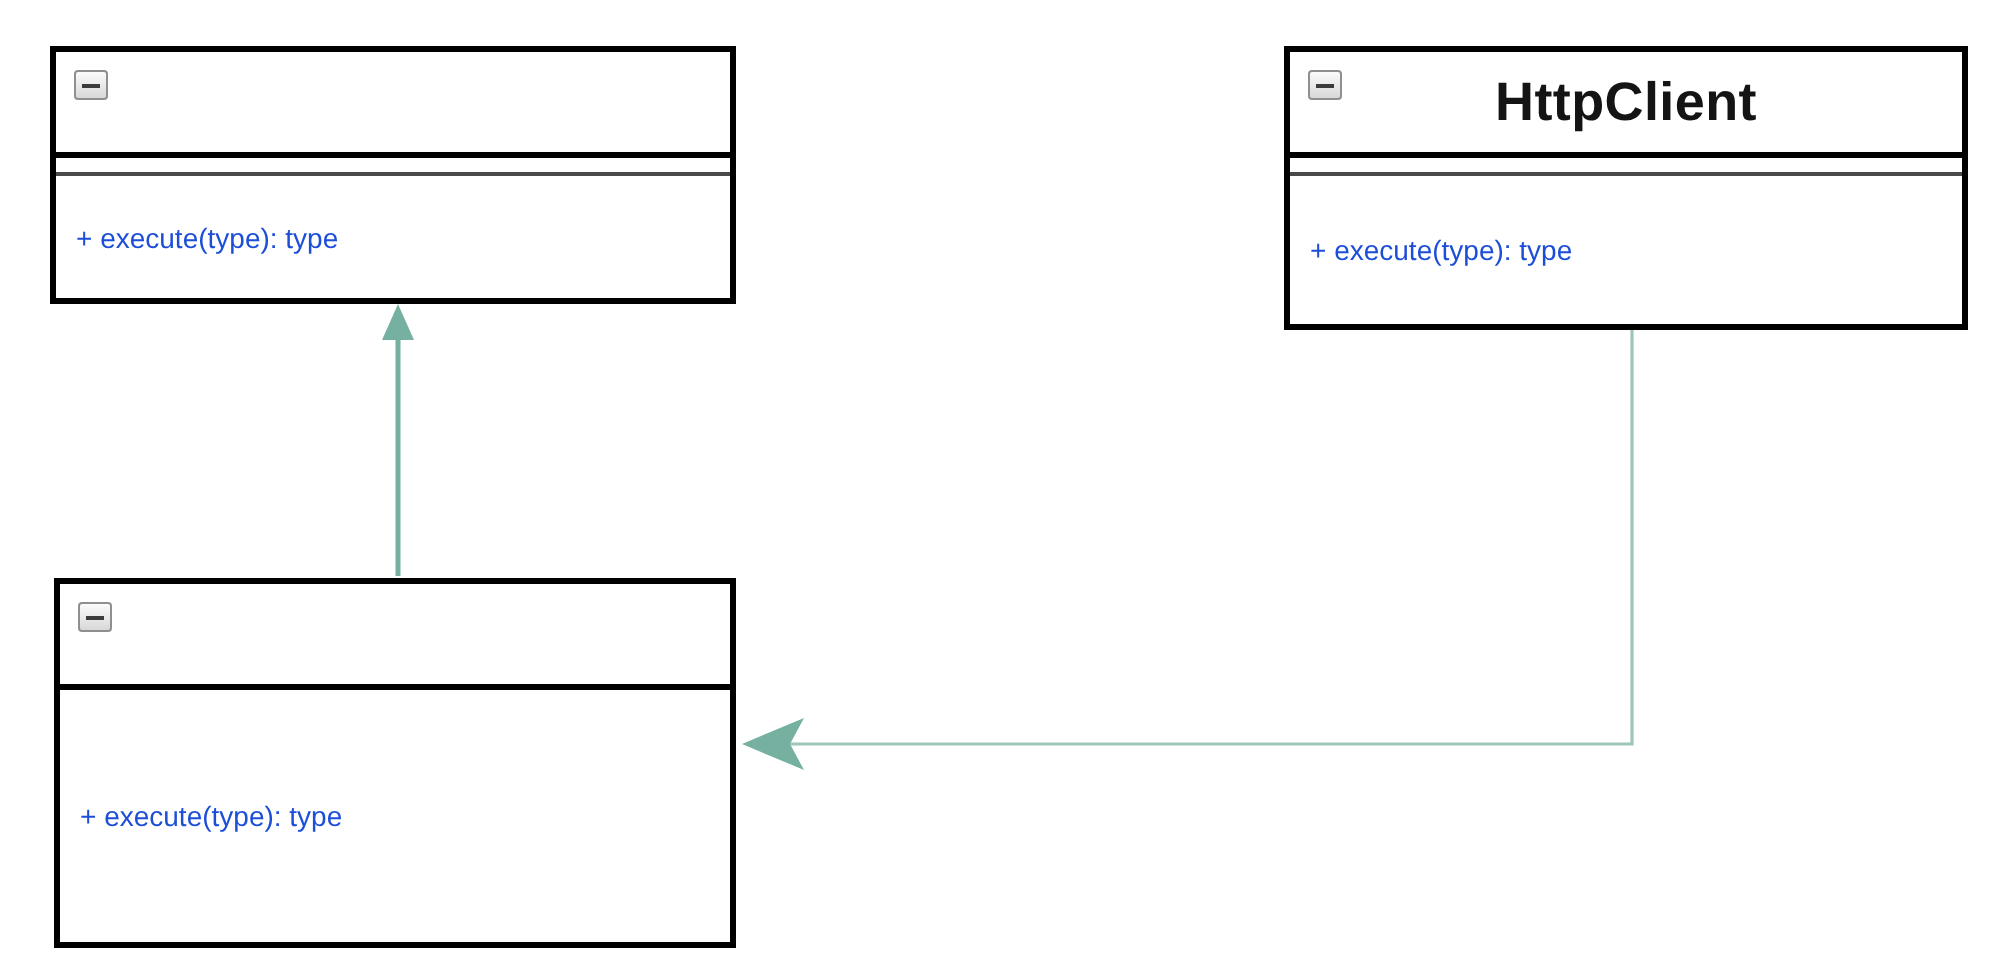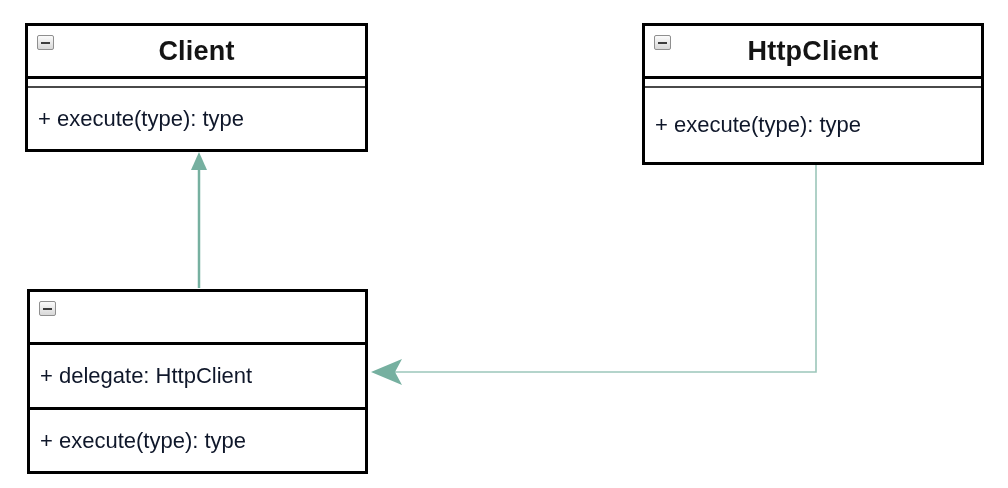--- a/index.html
+++ b/index.html
@@ -18,21 +18,21 @@
   .collapse-btn{
     position:absolute;left:9px;top:9px;width:17px;height:15px;box-sizing:border-box;
     border:1px solid #8f8f8f;border-radius:2px;background:linear-gradient(#fbfbfb,#d8d8d8);
     display:flex;align-items:center;justify-content:center;cursor:pointer;
   }
   .minus-bar{width:9px;height:2px;background:#3c3c3c;}
   .empty-attrs{flex:0 0 7px;border-bottom:2px solid #4a4a4a;}
   .compartment{display:flex;align-items:center;padding-left:10px;box-sizing:border-box;}
   .attrs-compartment{flex:0 0 65px;border-bottom:3px solid #000000;}
   .methods-compartment{flex:1 1 auto;}
-  .uml-member{font-size:22px;color:#0f172a;white-space:nowrap;}
+  .uml-member{font-size:14px;color:#1d4ed8;white-space:nowrap;}
   .edge-shaft{stroke-width:2.5;}
   .edge-connector{stroke-width:1.6;fill:none;}
 </style>
 </head>
 <body>
 
 <div class="canvas">
 
   <svg class="edges" viewBox="0 0 1008 488">
 
@@ -45,21 +45,20 @@
       <path class="edge-connector" d="M 816 153 L 816 372 L 394 372" stroke="#9cc6ba"></path>
       <polygon points="371,372 402,359 395,372 402,385" fill="#76b0a0"></polygon>
     </g>
   </svg>
 
   <div class="uml-box" style="left:25px;top:23px;width:343px;height:129px">
     <div class="uml-header">
       <span class="collapse-btn">
         <span class="minus-bar"></span>
       </span>
-      <span class="uml-title">Client</span>
     </div>
     <div class="empty-attrs"></div>
     <div class="compartment methods-compartment">
       <span class="uml-member">+ execute(type): type</span>
     </div>
   </div>
 
   <div class="uml-box" style="left:642px;top:23px;width:342px;height:142px">
     <div class="uml-header">
       <span class="collapse-btn">
@@ -72,21 +71,18 @@
       <span class="uml-member">+ execute(type): type</span>
     </div>
   </div>
 
   <div class="uml-box" style="left:27px;top:289px;width:341px;height:185px">
     <div class="uml-header">
       <span class="collapse-btn">
         <span class="minus-bar"></span>
       </span>
     </div>
-    <div class="compartment attrs-compartment">
-      <span class="uml-member">+ delegate: HttpClient</span>
-    </div>
     <div class="compartment methods-compartment">
       <span class="uml-member">+ execute(type): type</span>
     </div>
   </div>
 
 </div>
 
 </body></html>

